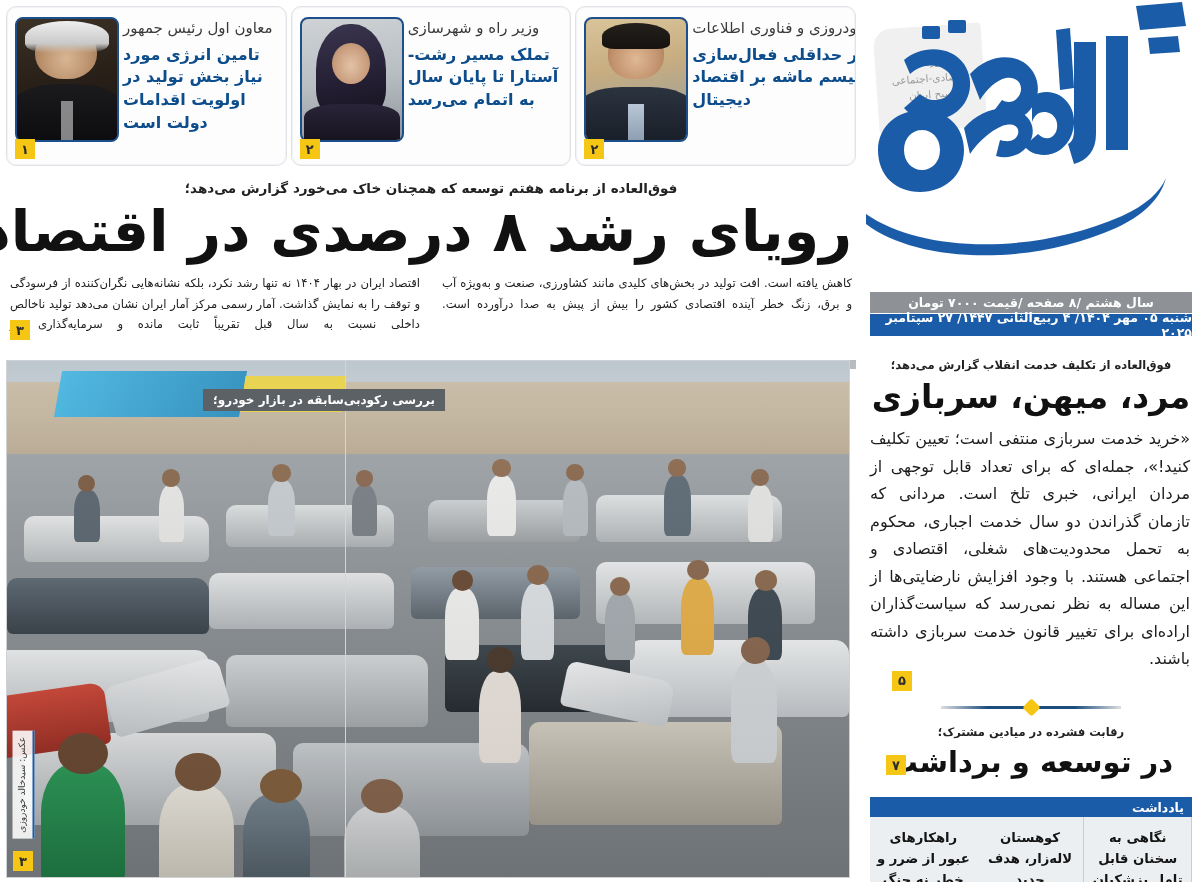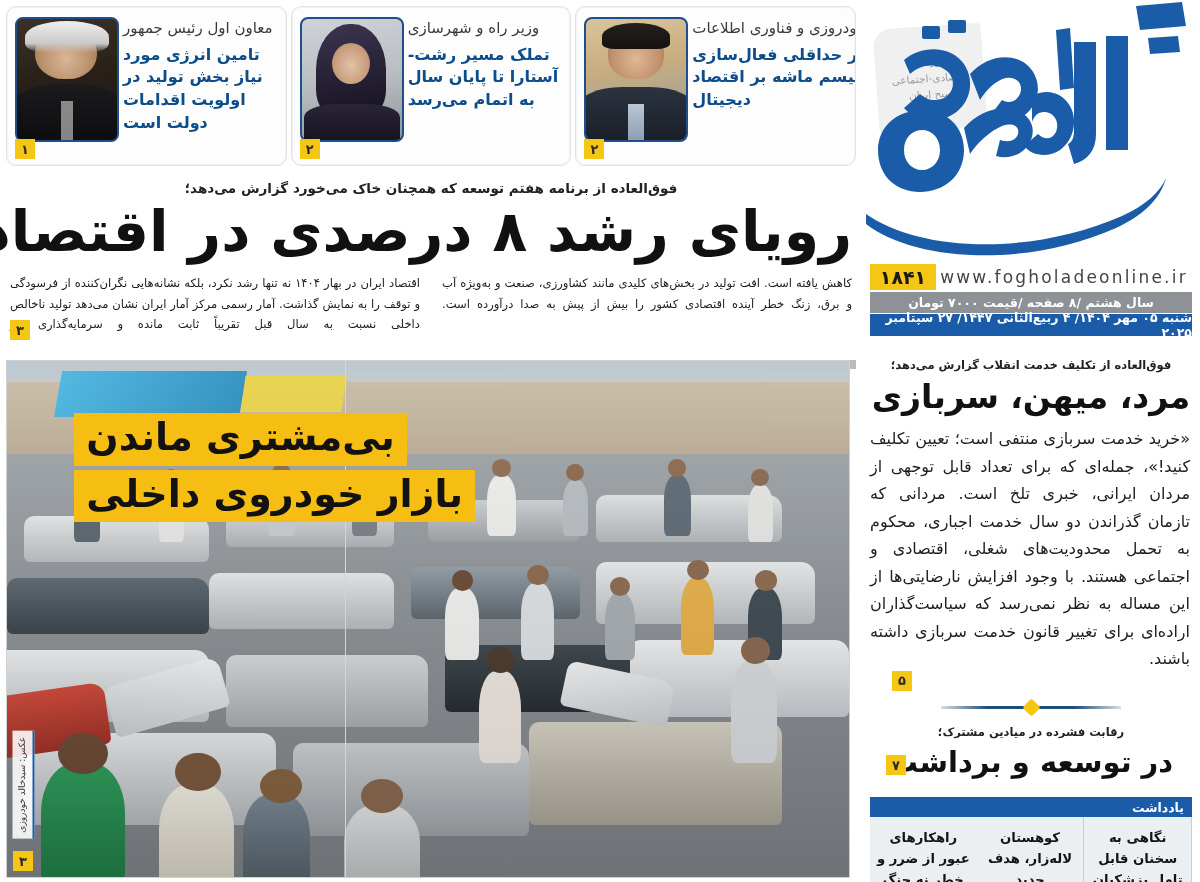--- a/index.html
+++ b/index.html
@@ -379,24 +379,20 @@
 
             <path d="M276 6 L 322 2 L 326 26 L 280 30 Z"></path>
             <path d="M288 38 L 318 36 L 320 52 L 290 54 Z"></path>
 
             <path d="M196 30 L 210 28 L 214 88 L 200 90 Z"></path>
           </g>
         </svg>
       </div>
     </div>
 
-    <div class="issue-row">
-      <div class="issue-no">۱۸۴۱</div>
-      <div class="site-url">www.fogholadeonline.ir</div>
-    </div>
     <div class="bar-gray">سال هشتم /۸ صفحه /قیمت ۷۰۰۰ تومان</div>
     <div class="bar-blue">شنبه ۰۵ مهر ۱۴۰۴/ ۴ ربیع‌الثانی ۱۴۴۷/ ۲۷ سپتامبر ۲۰۲۵</div>
   </div>
 
   <div class="lead">
     <div class="lead-kicker">فوق‌العاده از برنامه هفتم توسعه که همچنان خاک می‌خورد گزارش می‌دهد؛</div>
     <div class="lead-title">رویای رشد ۸ درصدی در اقتصاد</div>
     <div class="lead-body">
       <div class="lead-col">اقتصاد ایران در بهار ۱۴۰۴ نه تنها رشد نکرد، بلکه نشانه‌هایی نگران‌کننده از فرسودگی و توقف را به نمایش گذاشت. آمار رسمی مرکز آمار ایران نشان می‌دهد تولید ناخالص داخلی نسبت به سال قبل تقریباً ثابت مانده و سرمایه‌گذاری نیز</div>
       <div class="lead-col">کاهش یافته است. افت تولید در بخش‌های کلیدی مانند کشاورزی، صنعت و به‌ویژه آب و برق، زنگ خطر آینده اقتصادی کشور را بیش از پیش به صدا درآورده است.</div>
@@ -475,24 +471,21 @@
       <div class="person" style="left:28%;top:84%;width:8%;height:20%;background:linear-gradient(180deg,#7b8a96,#4d5961);"></div>
       <div class="head" style="left:30%;top:79%;width:5%;height:6.6%;background:#85623f;"></div>
       <div class="person" style="left:40%;top:86%;width:9%;height:18%;background:linear-gradient(180deg,#e3e5e6,#b5b8ba);"></div>
       <div class="head" style="left:42%;top:81%;width:5%;height:6.6%;background:#8a6850;"></div>
 
       <div style="position:absolute;left:6%;top:2%;width:22%;height:9%;background:linear-gradient(100deg,#49b6e0,#2e8fbe);transform:skewX(-10deg);"></div>
       <div style="position:absolute;left:28%;top:3%;width:12%;height:7%;background:#e8d24a;transform:skewX(-8deg);"></div>
       <div class="pc-shade"></div>
     </div>
 
-    <div class="photo-head">
-      <span>بی‌مشتری ماندن</span>
-      <span>بازار خودروی داخلی</span>
-    </div>
+    <div class="photo-kicker">بررسی رکودبی‌سابقه در بازار خودرو؛</div>
     <div class="photo-credit">عکس: سیدخالد خودروزی</div>
     <div class="pagenum">۳</div>
   </div>
   <div class="vline"></div>
 
   <div class="rightcol">
 
     <div>
       <div class="art-kicker">فوق‌العاده از تکلیف خدمت انقلاب گزارش می‌دهد؛</div>
       <div class="art-title-1">مرد، میهن، سربازی</div>

